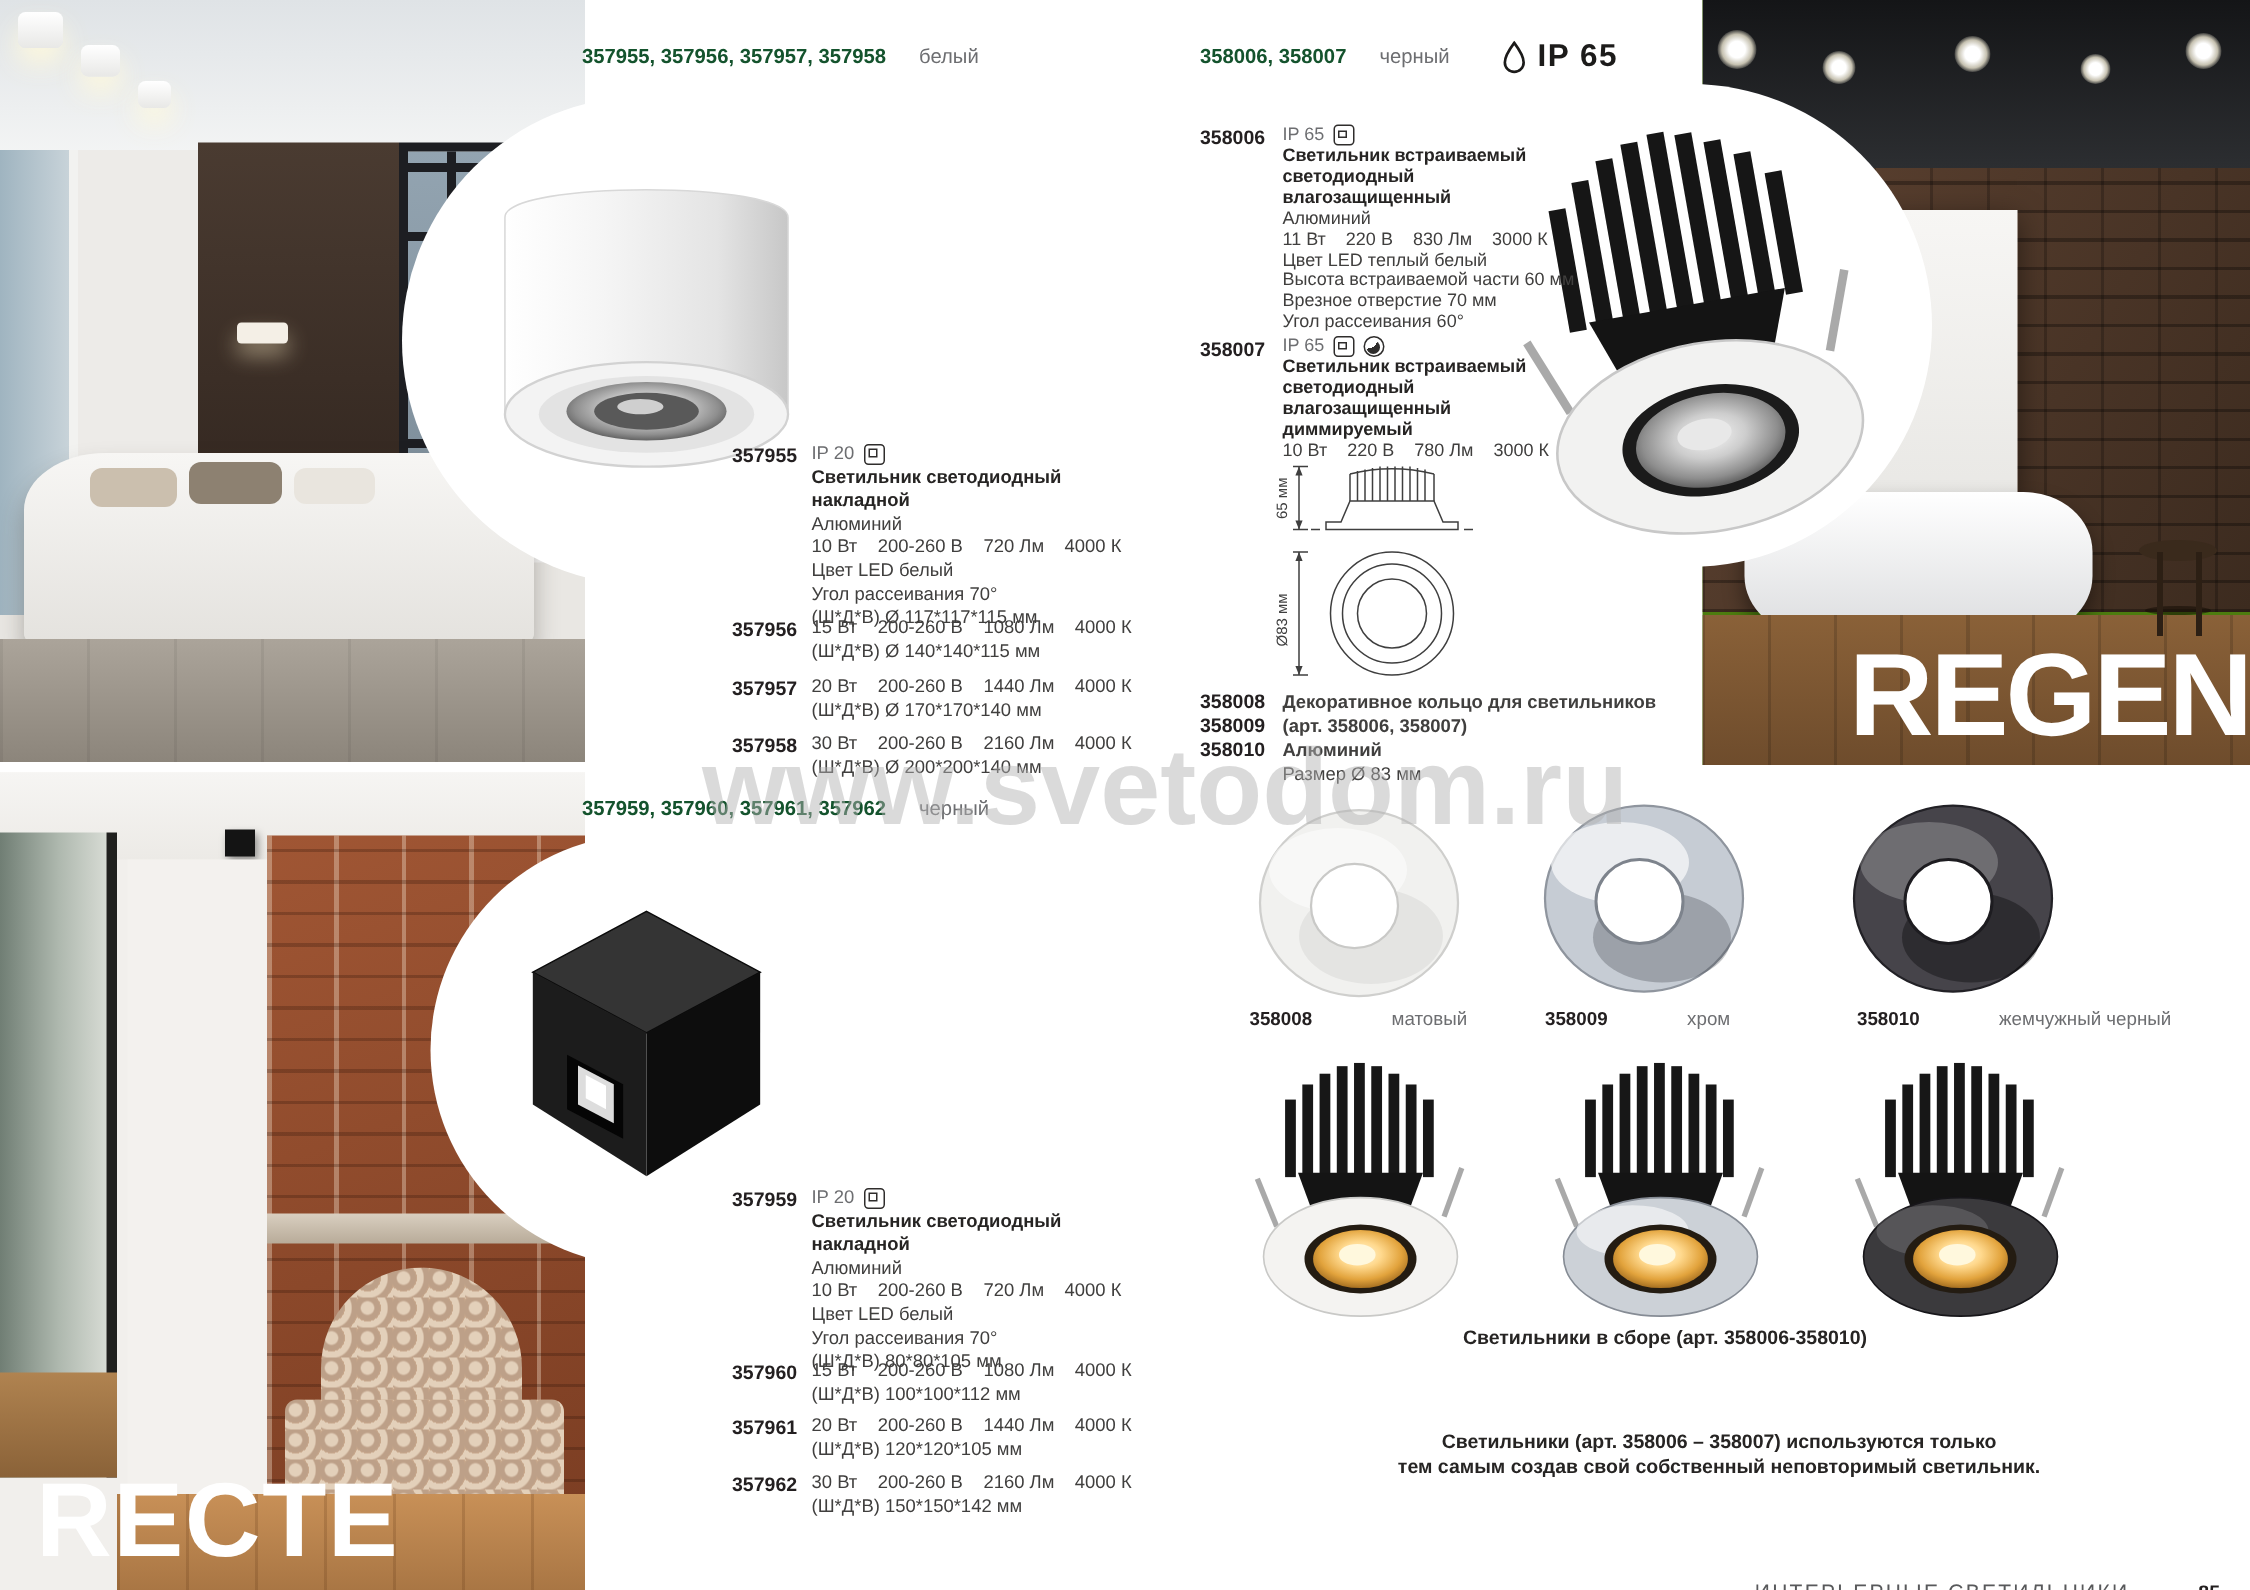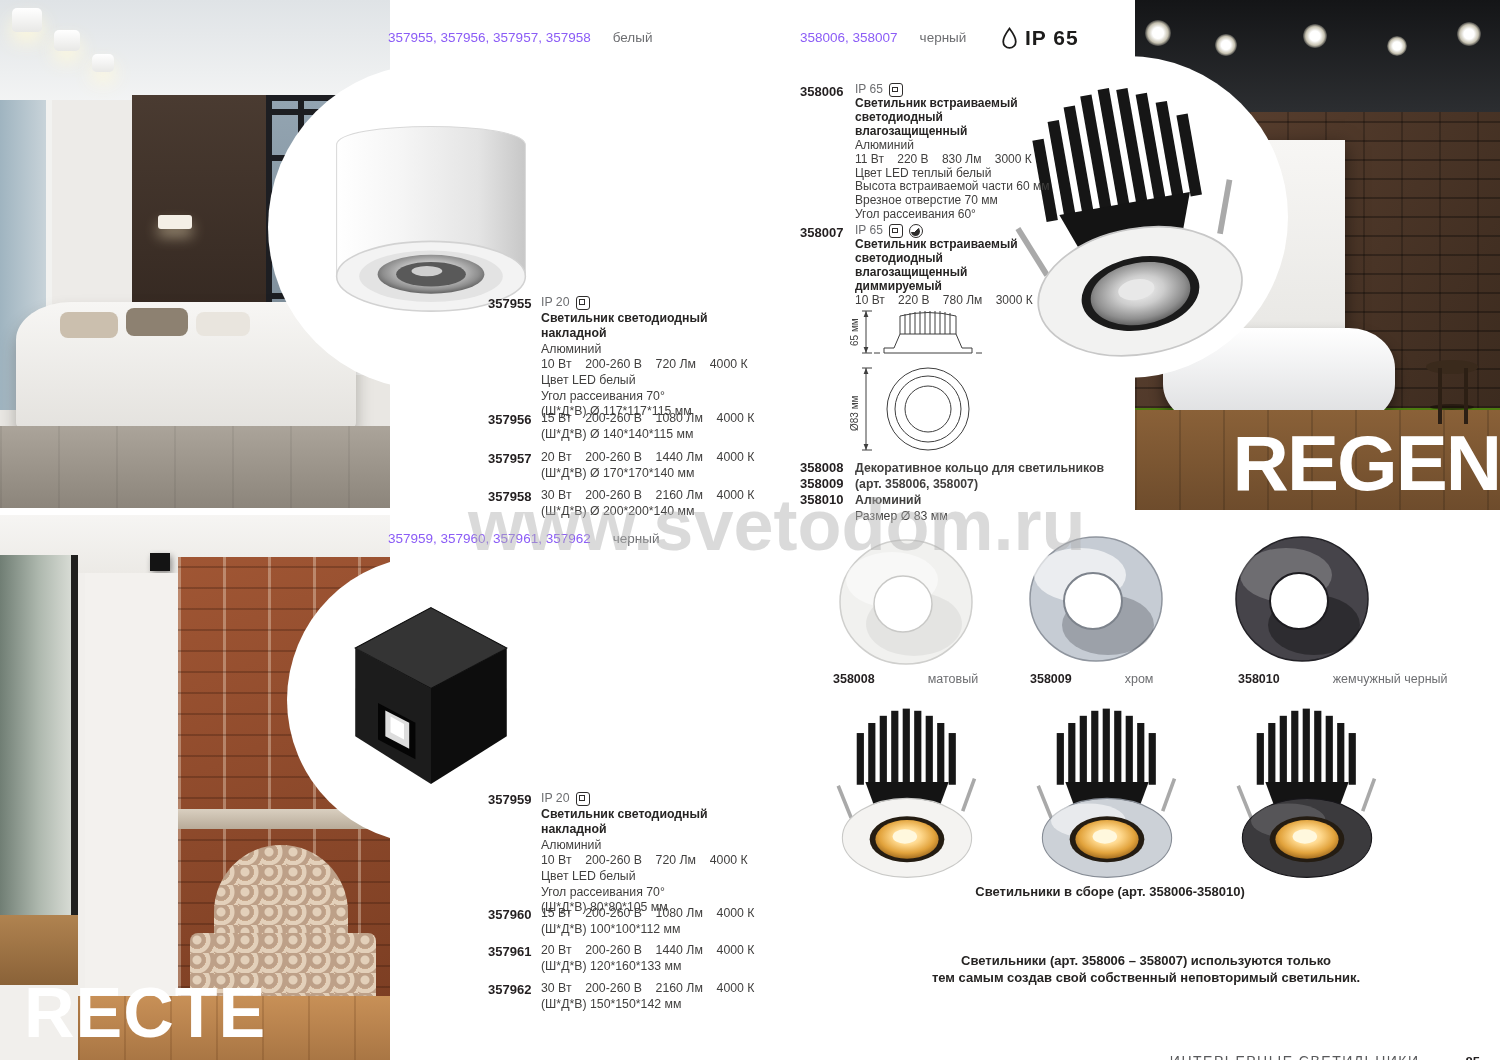--- a/index.html
+++ b/index.html
@@ -96,21 +96,21 @@
   .title-recte { left:24px; bottom:12px; font-size:70px; letter-spacing:1px; }
   .title-regen { right:0px; top:424px; font-size:78px; letter-spacing:-2px; }
 
   
   .inset { position:absolute; border-radius:50%; background:#fff; z-index:5;
      display:flex; align-items:center; justify-content:center; }
   .inset-1 { left:268px; top:64px; width:326px; height:326px; }
   .inset-2 { left:287px; top:556px; width:288px; height:288px; }
   .inset-3 { left:966px; top:56px; width:322px; height:322px; }
   .group-header { font-size:13.5px; z-index:20; }
-  .group-header .arts { font-weight:normal; color:#8b5cf6;text-align:right; }
+  .group-header .arts { font-weight:bold; color:#14532d;text-align:right; }
   .group-header .cnote { color:#6d6e71; margin-left:22px; }
   .art-num { font-weight:bold; font-size:13px; color:#231f20; z-index:20; }
   .details { font-size:12.3px; line-height:15.6px; color:#403f3e; z-index:20; }
   .details.rc { line-height:13.9px; font-size:12px; }
   .details .nm { font-weight:bold; color:#262423; }
   .ip-row { display:flex; align-items:center; gap:6px; color:#6d6e71; }
   .sq-icon { display:inline-block; width:14px; height:14px; border:1.6px solid #2f2d2c; border-radius:3px; position:relative; }
   .sq-icon .inner { position:absolute; left:2.6px; top:2.6px; width:5.6px; height:5.6px; border:1.4px solid #2f2d2c; }
   .dim-icon { display:inline-block; width:14px; height:14px; border:1.6px solid #2f2d2c; border-radius:50%; position:relative; overflow:hidden; }
   .dim-icon .half { position:absolute; inset:1.5px; border-radius:50%;
@@ -323,21 +323,21 @@
   </div>
 
   <div class="abs art-num" style="left:488px;top:907px;">357960</div>
   <div class="abs details" style="left:541px;top:906px;width:250px;">
     <div class="pre">15 Вт    200-260 В    1080 Лм    4000 К</div>
     <div>(Ш*Д*В) 100*100*112 мм</div>
   </div>
   <div class="abs art-num" style="left:488px;top:944px;">357961</div>
   <div class="abs details" style="left:541px;top:943px;width:250px;">
     <div class="pre">20 Вт    200-260 В    1440 Лм    4000 К</div>
-    <div>(Ш*Д*В) 120*160*133 мм</div>
+    <div>(Ш*Д*В) 120*120*105 мм</div>
   </div>
   <div class="abs art-num" style="left:488px;top:982px;">357962</div>
   <div class="abs details" style="left:541px;top:981px;width:250px;">
     <div class="pre">30 Вт    200-260 В    2160 Лм    4000 К</div>
     <div>(Ш*Д*В) 150*150*142 мм</div>
   </div>
 
   <div class="abs group-header" style="left:800px;top:30px;">
     <span class="arts">358006, 358007</span><span class="cnote">черный</span>
   </div>

